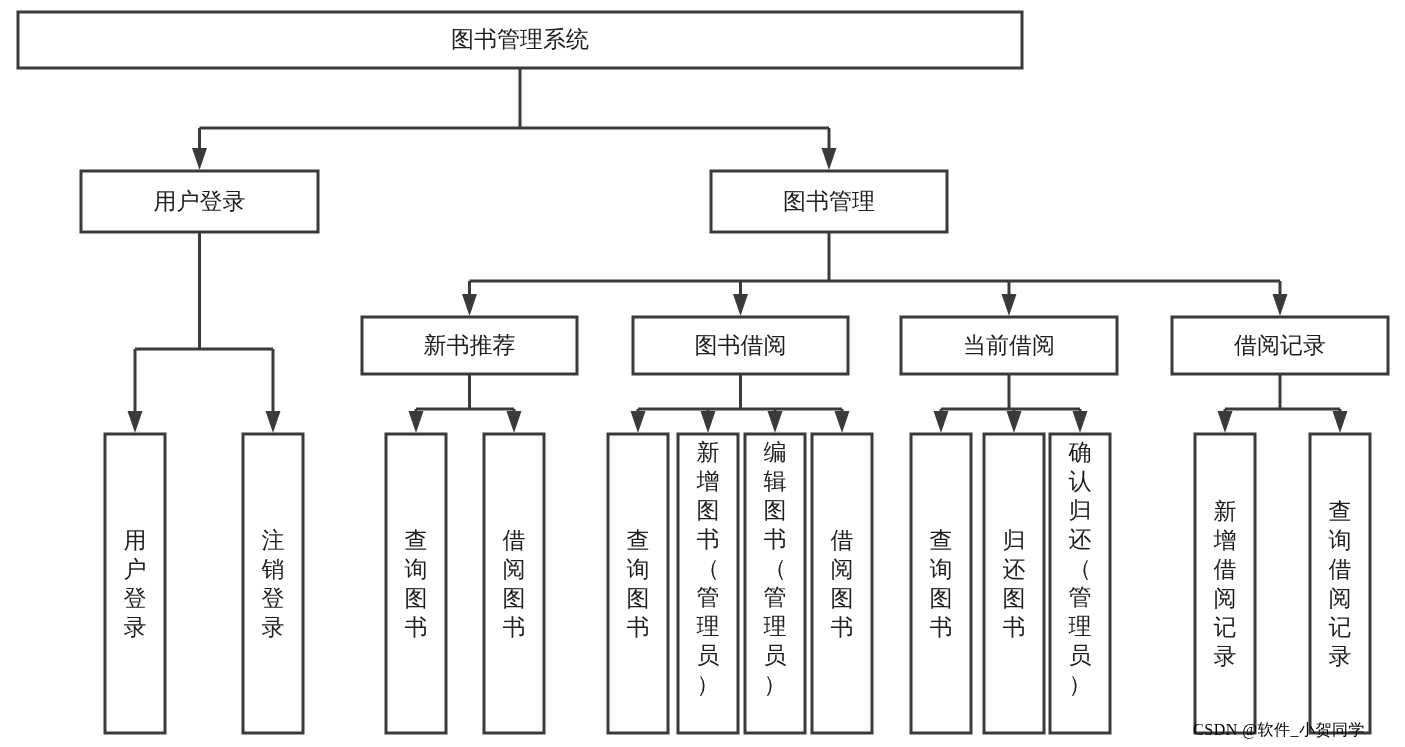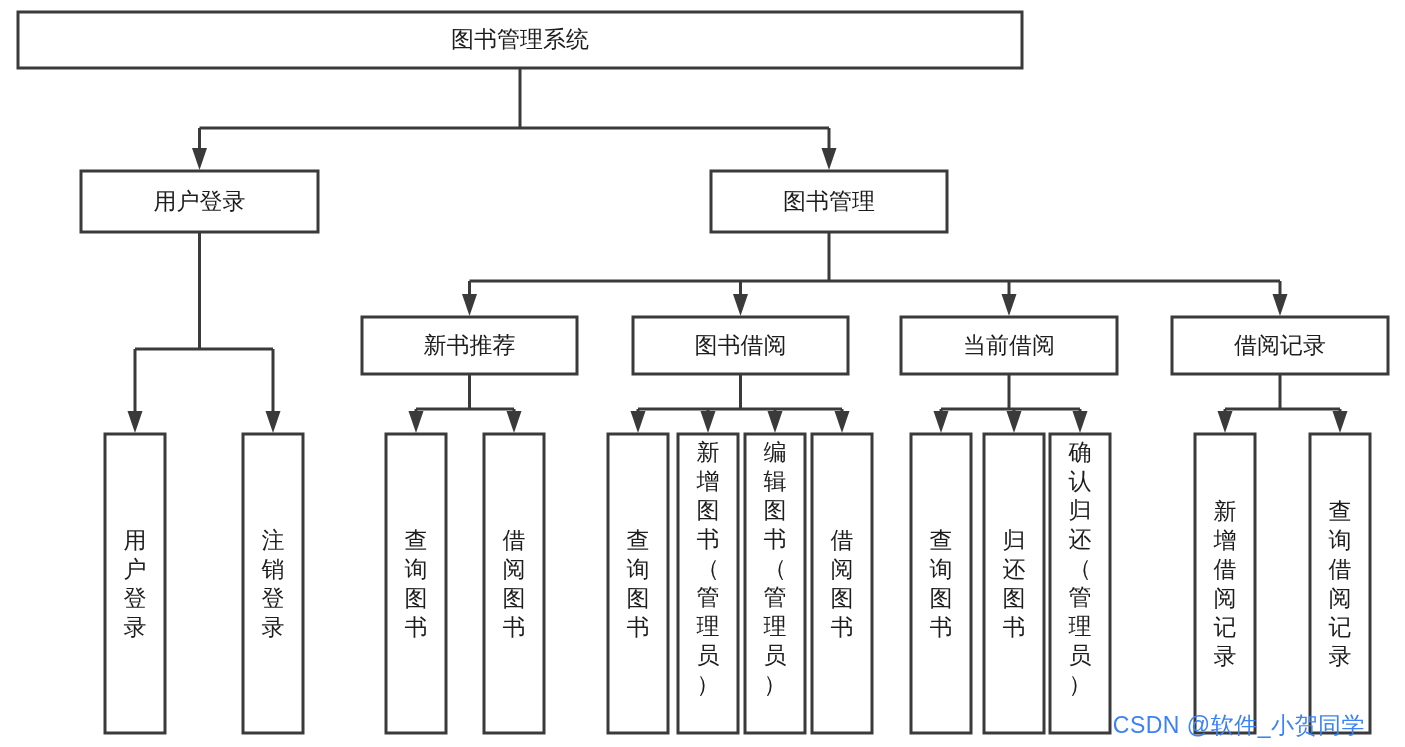--- a/index.html
+++ b/index.html
@@ -52,23 +52,23 @@
   .node-label-v {
     font-family: "Liberation Sans", "DejaVu Sans", sans-serif;
     font-size: 23px;
     fill: #1d1d1d;
     text-anchor: middle;
   }
   .watermark {
     position: absolute;
     right: 8px;
     bottom: 6px;
-    font-family: Liberation Sans, sans-serif;
-    font-size: 23px;
-    color: #3b82f6;
+    font-family: Liberation Serif, serif;
+    font-size: 16px;
+    color: #000000;
     white-space: nowrap;
     letter-spacing: 0.5px;
     user-select: none;
   }
 </style>
 </head>
 <body>
 
 <div id="diagram-root">
   <svg class="flow" id="flow-svg" viewBox="0 0 1405 747">

